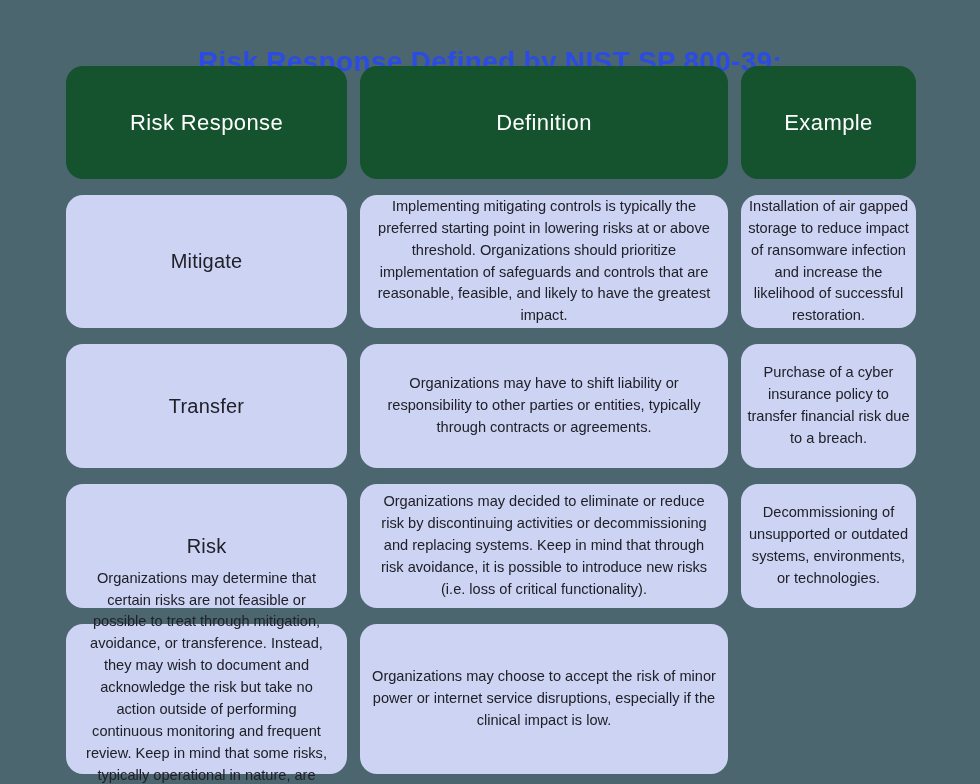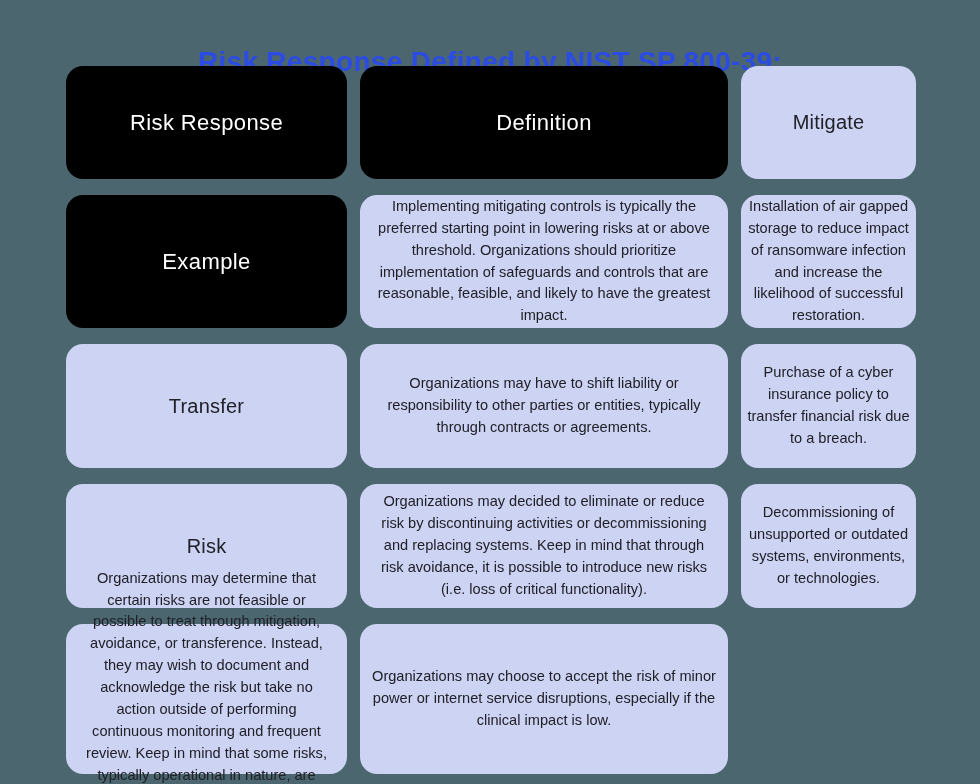--- a/index.html
+++ b/index.html
@@ -44,21 +44,21 @@
 
   .cell {
     border-radius: 17px;
     display: flex;
     align-items: center;
     justify-content: center;
     text-align: center;
   }
 
   .cell.header {
-    background: #000000;
+    background: #14532d;
     color: #FFFFFF;
     font-size: 22px;
     font-weight: 400;
     letter-spacing: 0.4px;
   }
 
   .cell.body {
     background: #CDD4F3;
     color: #202028;
   }
@@ -84,23 +84,23 @@
 <body>
 
 <div class="canvas">
 
   <div class="title">Risk Response Defined by NIST SP 800-39:</div>
 
   <div class="table">
 
     <div class="cell header">Risk Response</div>
     <div class="cell header">Definition</div>
+    <div class="cell header">Example</div>
+
     <div class="cell body response">Mitigate</div>
-
-    <div class="cell header">Example</div>
     <div class="cell body definition">Implementing mitigating controls is typically the preferred starting point in lowering risks at or above threshold. Organizations should prioritize implementation of safeguards and controls that are reasonable, feasible, and likely to have the greatest impact.</div>
     <div class="cell body example">Installation of air gapped storage to reduce impact of ransomware infection and increase the likelihood of successful restoration.</div>
 
     <div class="cell body response">Transfer</div>
     <div class="cell body definition">Organizations may have to shift liability or responsibility to other parties or entities, typically through contracts or agreements.</div>
     <div class="cell body example">Purchase of a cyber insurance policy to transfer financial risk due to a breach.</div>
 
     <div class="cell body response">Risk</div>
     <div class="cell body definition">Organizations may decided to eliminate or reduce risk by discontinuing activities or decommissioning and replacing systems. Keep in mind that through risk avoidance, it is possible to introduce new risks (i.e. loss of critical functionality).</div>
     <div class="cell body example">Decommissioning of unsupported or outdated systems, environments, or technologies.</div>

